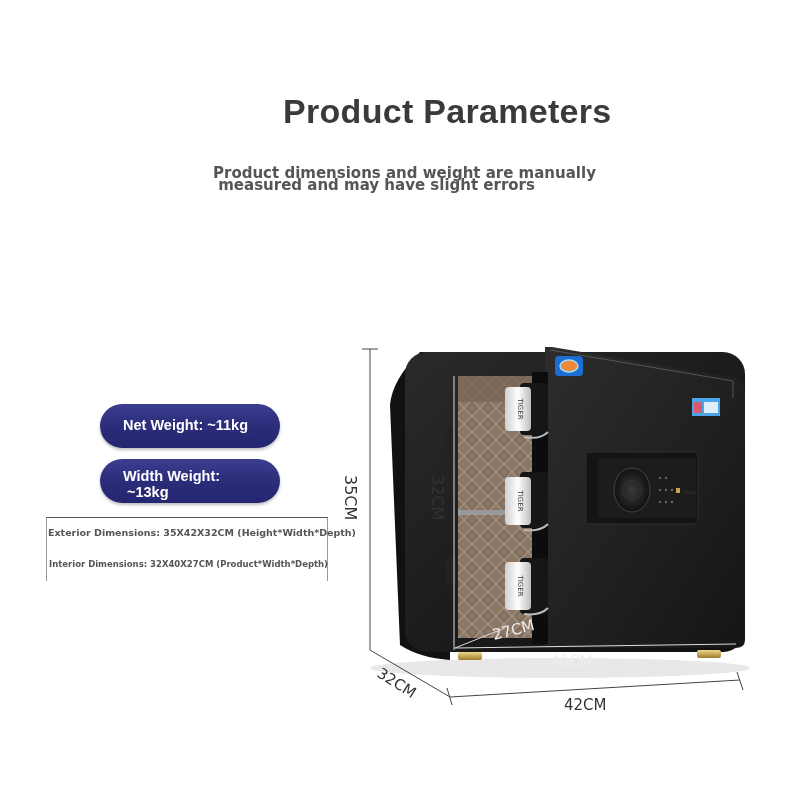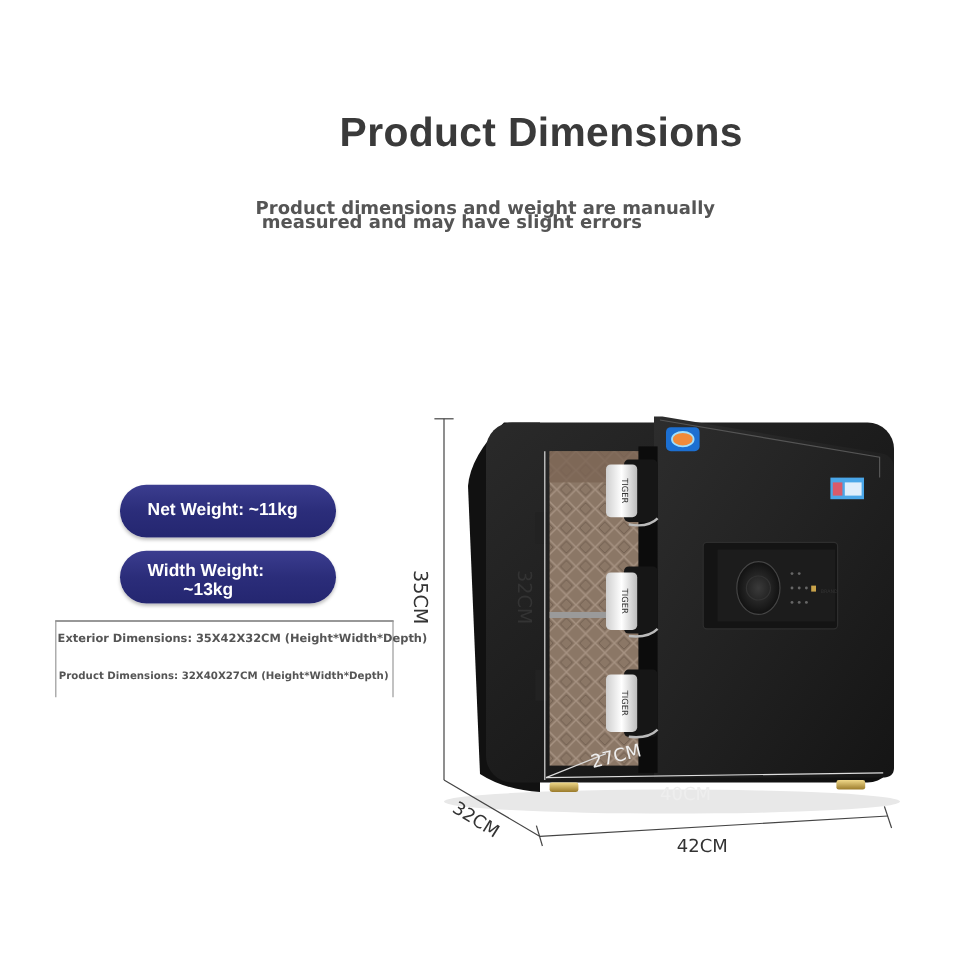--- a/index.html
+++ b/index.html
@@ -18,21 +18,21 @@
   }
   .pill {
     position: absolute; left: 100px; width: 180px;
     background: linear-gradient(180deg, #3b3d8f 0%, #2b2d7a 50%, #242670 100%);
     border-radius: 22px; color: #ffffff; font-weight: 700;
     box-shadow: 0 2px 3px rgba(0,0,0,0.25);
     font-family: "Liberation Sans", sans-serif;
   }
   .pill.net { top: 404px; height: 44px; }
   .pill.gross { top: 459px; height: 44px; }
-  .pill span { position: absolute; left: 23px; font-size: 14.5px; line-height: 16px; white-space: pre; text-align: center; }
+  .pill span { position: absolute; left: 23px; font-size: 14.5px; line-height: 16px; white-space: pre; }
   .pill.net span { top: 13px; }
   .pill.gross span { top: 9px; }
 
   .dimbox {
     position: absolute; left: 46px; top: 517px; width: 280px; height: 63px;
     border-top: 1px solid #555; border-left: 1px solid #999; border-right: 1px solid #999;
   }
   .dim-ext {
     position: absolute; left: 48px; top: 527px; font-size: 9.5px; font-weight: 700;
     color: #555; white-space: nowrap; font-family: "DejaVu Sans", sans-serif;
@@ -40,35 +40,35 @@
   .dim-int {
     position: absolute; left: 49px; top: 559px; font-size: 8.5px; font-weight: 700;
     color: #555; white-space: nowrap; font-family: "DejaVu Sans", sans-serif;
   }
   svg.safe { position: absolute; left: 0; top: 0; }
   .dlabel { font-family: "DejaVu Sans", sans-serif; fill: #333; }
 </style>
 </head>
 <body>
 
-<div class="title">Product Dimensions</div>
+<div class="title">Product Parameters</div>
 <div class="subtitle">Product dimensions and weight are manually
  measured and may have slight errors</div>
 
 <div class="pill net">
   <span>Net Weight: ~11kg</span>
 </div>
 <div class="pill gross">
   <span>Width Weight:
  ~13kg</span>
 </div>
 
 <div class="dimbox"></div>
 <div class="dim-ext">Exterior Dimensions: 35X42X32CM (Height*Width*Depth)</div>
-<div class="dim-int">Product Dimensions: 32X40X27CM (Height*Width*Depth)</div>
+<div class="dim-int">Interior Dimensions: 32X40X27CM (Product*Width*Depth)</div>
 
 <svg class="safe" width="800" height="800" viewBox="0 0 800 800">
   <defs>
     <pattern id="quilt" width="16" height="16" patternUnits="userSpaceOnUse">
       <rect width="16" height="16" fill="#8b7766"></rect>
       <path d="M8 0 L16 8 L8 16 L0 8 Z" fill="none" stroke="#a69282" stroke-width="1.2"></path>
       <path d="M8 3 L13 8 L8 13 L3 8 Z" fill="none" stroke="#6e5c4e" stroke-width="0.8"></path>
     </pattern>
     <linearGradient id="bodyGrad" x1="0" y1="0" x2="1" y2="1">
       <stop offset="0" stop-color="#2a2a2a"></stop>

